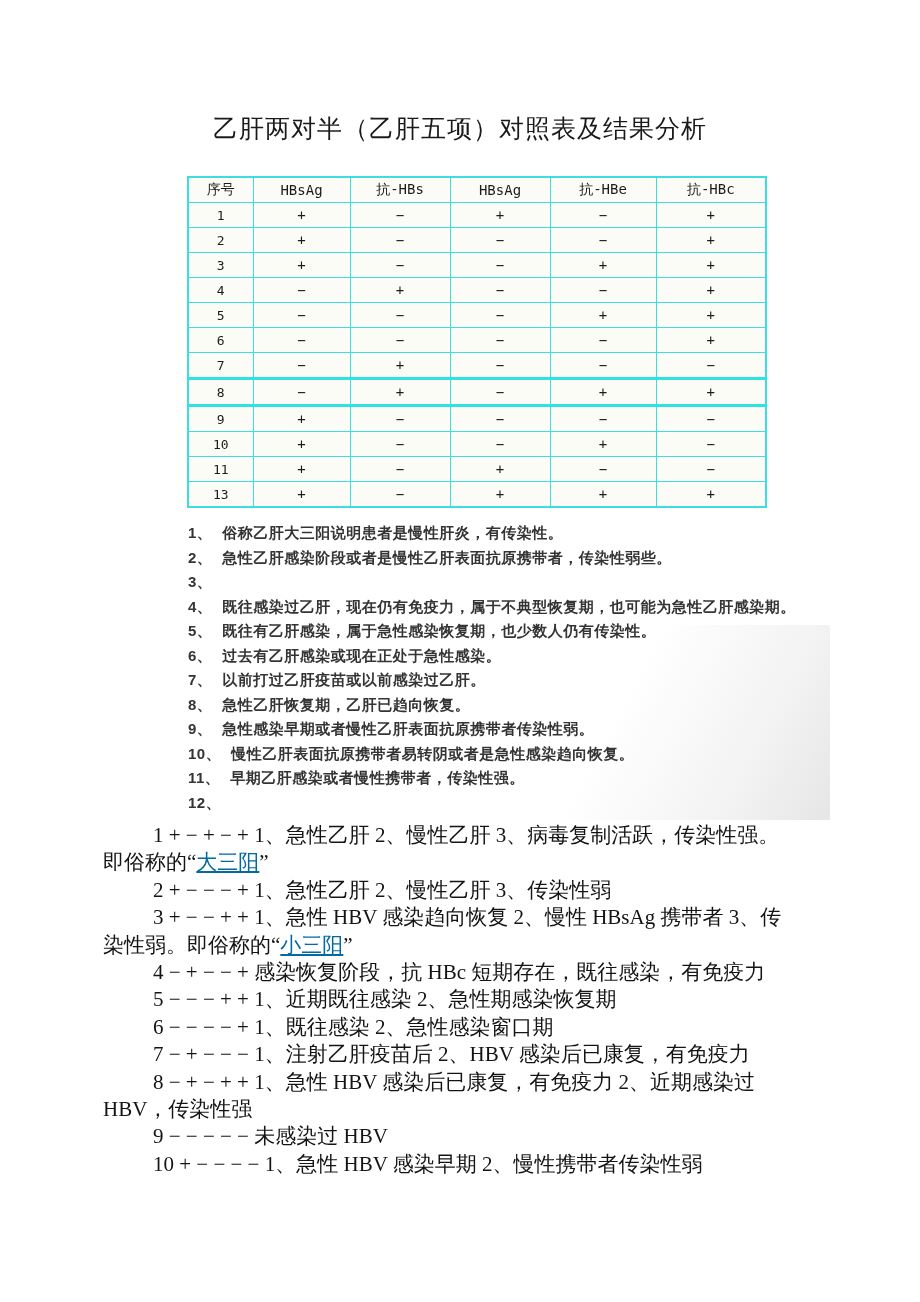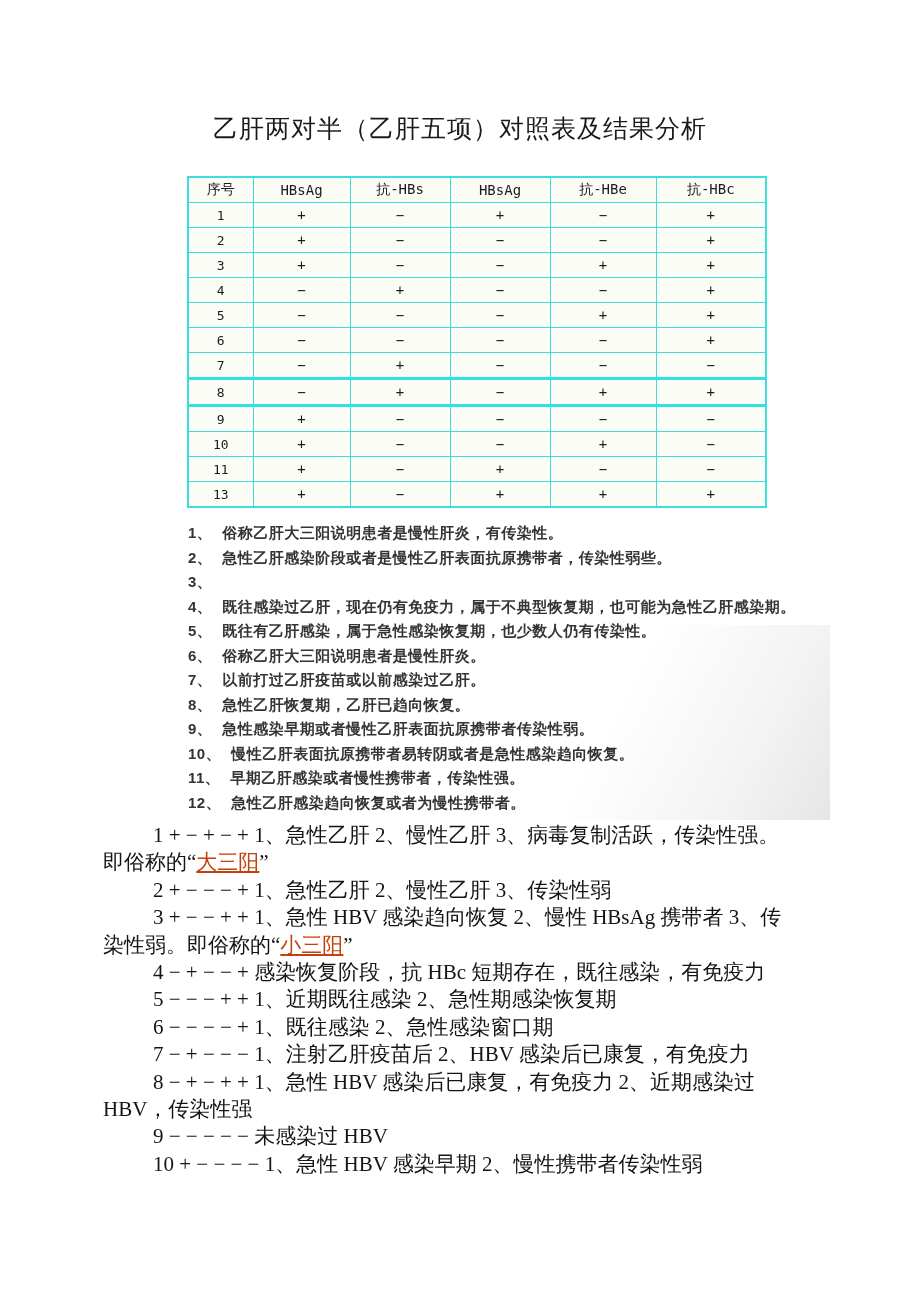--- a/index.html
+++ b/index.html
@@ -38,21 +38,21 @@
     position:absolute; left:545px; top:625px; width:285px; height:195px;
     background:linear-gradient(118deg, rgba(255,255,255,0) 30%, rgba(178,178,178,0.16) 72%, rgba(158,158,158,0.26) 100%);
     pointer-events:none;
   }
   .analysis {
     position:absolute; left:103px; top:822px; width:740px;
     font-size:21px; color:#141414;
   }
   .a-line { line-height:27.4px; white-space:nowrap; }
   .a-line.indent { padding-left:50px; }
-  .doc-link { color:#c2410c; text-decoration:underline; cursor:pointer; }
+  .doc-link { color:#0369a1; text-decoration:underline; cursor:pointer; }
 </style>
 </head>
 <body>
 
 <div class="page">
 
   <div class="doc-title">乙肝两对半（乙肝五项）对照表及结果分析</div>
 
   <table class="hbv">
     <colgroup>
@@ -186,21 +186,21 @@
     <div class="note">
       <span class="num">4、</span>
       <span>既往感染过乙肝，现在仍有免疫力，属于不典型恢复期，也可能为急性乙肝感染期。</span>
     </div>
     <div class="note">
       <span class="num">5、</span>
       <span>既往有乙肝感染，属于急性感染恢复期，也少数人仍有传染性。</span>
     </div>
     <div class="note">
       <span class="num">6、</span>
-      <span>俗称乙肝大三阳说明患者是慢性肝炎。</span>
+      <span>过去有乙肝感染或现在正处于急性感染。</span>
     </div>
     <div class="note">
       <span class="num">7、</span>
       <span>以前打过乙肝疫苗或以前感染过乙肝。</span>
     </div>
     <div class="note">
       <span class="num">8、</span>
       <span>急性乙肝恢复期，乙肝已趋向恢复。</span>
     </div>
     <div class="note">
@@ -210,21 +210,20 @@
     <div class="note">
       <span class="num">10、</span>
       <span>慢性乙肝表面抗原携带者易转阴或者是急性感染趋向恢复。</span>
     </div>
     <div class="note">
       <span class="num">11、</span>
       <span>早期乙肝感染或者慢性携带者，传染性强。</span>
     </div>
     <div class="note">
       <span class="num">12、</span>
-      <span>急性乙肝感染趋向恢复或者为慢性携带者。</span>
     </div>
   </div>
 
   <div class="scan-shade"></div>
 
   <div class="analysis">
     <div class="a-line indent">1 + − + − + 1、急性乙肝 2、慢性乙肝 3、病毒复制活跃，传染性强。</div>
     <div class="a-line">
       <span>即俗称的“</span><a class="doc-link">大三阳</a><span>”</span>
     </div>

